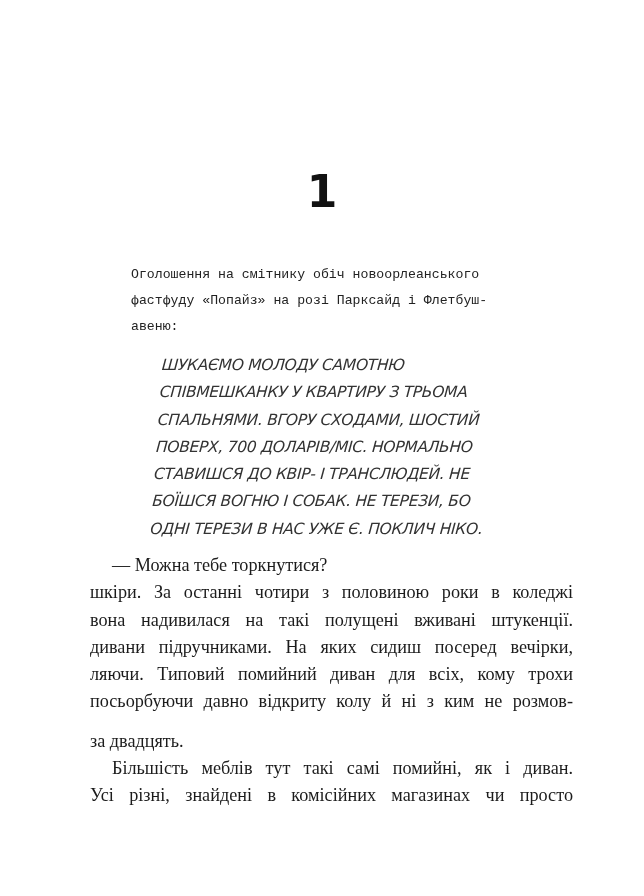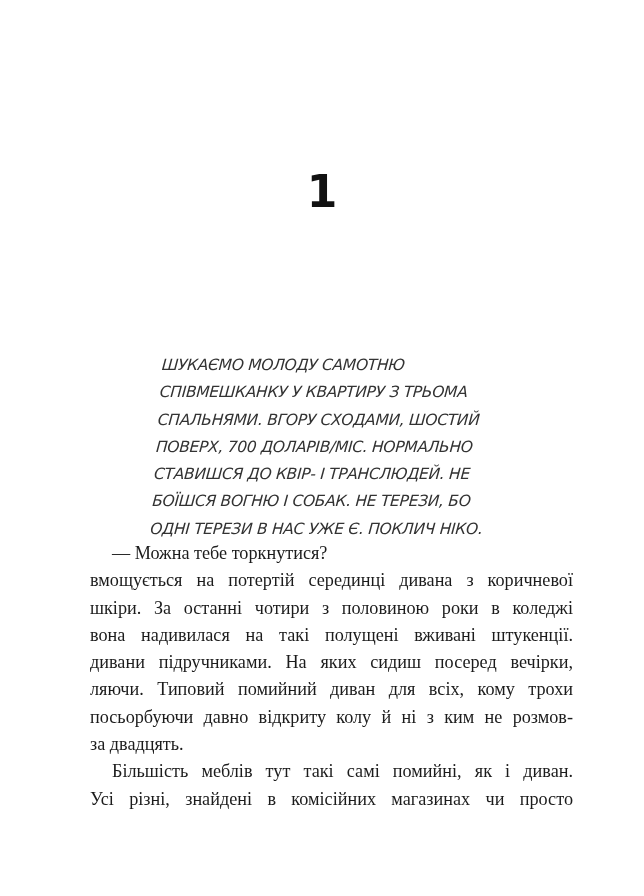--- a/index.html
+++ b/index.html
@@ -19,44 +19,48 @@
     font-family: "DejaVu Sans", sans-serif; font-style: italic; font-weight: 200;
     font-size: 15.5px; line-height: 27.3px; letter-spacing: -0.3px; color: #333;
     transform: skewX(-4deg);
   }
   .notice div { white-space: nowrap; }
   .body-text {
     position: absolute; left: 90px; top: 540px; width: 483px;
     font-family: "Liberation Serif", serif; font-size: 18.2px; line-height: 27.3px; color: #1c1c1c;
   }
   .line { white-space: nowrap; text-align: justify; text-align-last: justify; height: 27.3px; }
-  .line.last { text-align-last: left; }
+  .line.last { text-align-last: left; margin-top: 12px; }
   .line.indent { padding-left: 22px; }
 </style>
 </head>
 <body>
 
 <div class="page">
 
   <div class="chapter-number">1</div>
 
+  <div class="epigraph-intro">
+    <div>Оголошення на смітнику обіч новоорлеанського</div>
+    <div>фастфуду «Попайз» на розі Парксайд і Флетбуш-</div>
+    <div>авеню:</div>
+  </div>
 
   <div class="notice">
     <div>ШУКАЄМО МОЛОДУ САМОТНЮ</div>
     <div>СПІВМЕШКАНКУ У КВАРТИРУ З ТРЬОМА</div>
     <div>СПАЛЬНЯМИ. ВГОРУ СХОДАМИ, ШОСТИЙ</div>
     <div>ПОВЕРХ, 700 ДОЛАРІВ/МІС. НОРМАЛЬНО</div>
     <div>СТАВИШСЯ ДО КВІР- І ТРАНСЛЮДЕЙ. НЕ</div>
     <div>БОЇШСЯ ВОГНЮ І СОБАК. НЕ ТЕРЕЗИ, БО</div>
     <div>ОДНІ ТЕРЕЗИ В НАС УЖЕ Є. ПОКЛИЧ НІКО.</div>
   </div>
 
   <div class="body-text" id="body-text">
       <div class="line indent last">— Можна тебе торкнутися?</div>
-      <div class="line">вмощується на потертій серединці дивана з коричневої</div>
       <div class="line">шкіри. За останні чотири з половиною роки в коледжі</div>
       <div class="line">вона надивилася на такі полущені вживані штукенції.</div>
       <div class="line">дивани підручниками. На яких сидиш посеред вечірки,</div>
       <div class="line">ляючи. Типовий помийний диван для всіх, кому трохи</div>
       <div class="line">посьорбуючи давно відкриту колу й ні з ким не розмов-</div>
       <div class="line last">за двадцять.</div>
       <div class="line indent">Більшість меблів тут такі самі помийні, як і диван.</div>
       <div class="line">Усі різні, знайдені в комісійних магазинах чи просто</div>
     </div>
 

